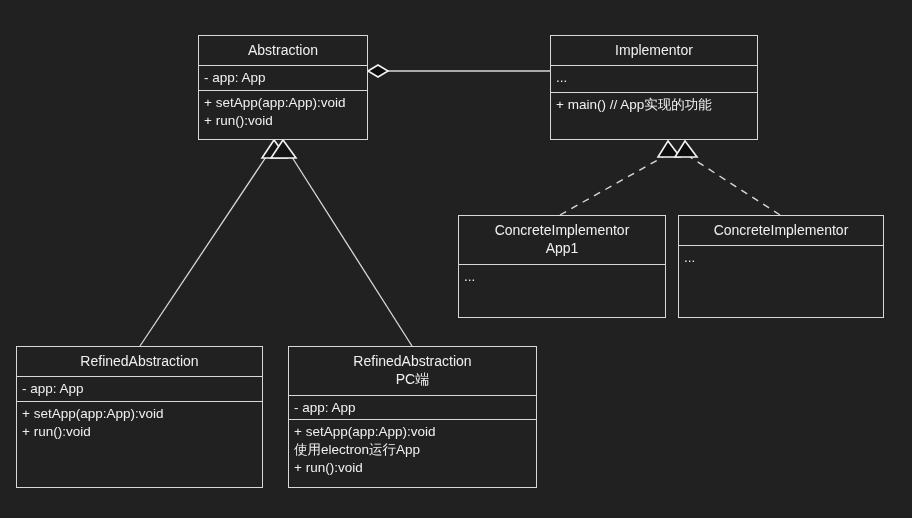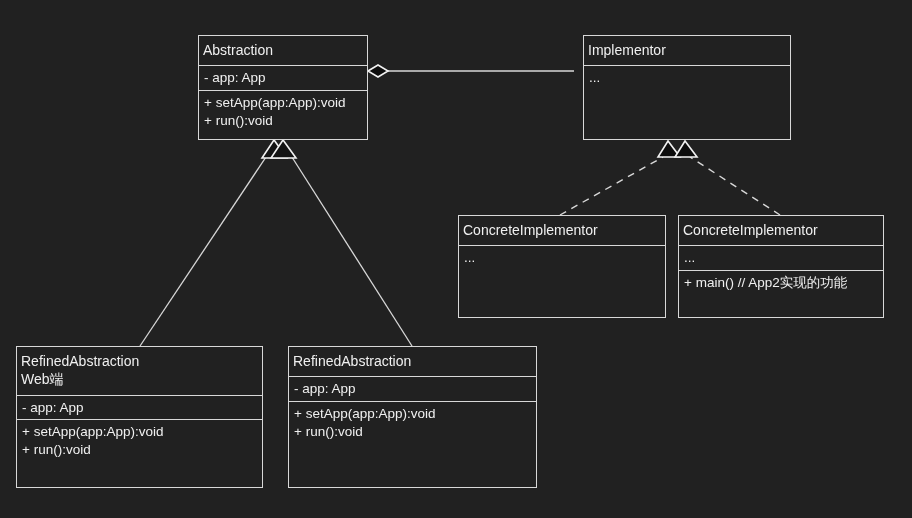--- a/index.html
+++ b/index.html
@@ -34,21 +34,21 @@
     z-index: 2;
   }
   .compartment {
     box-sizing: border-box;
     overflow: hidden;
   }
   .compartment + .compartment {
     border-top: 1px solid #d8d8d8;
   }
   .c-name {
-    text-align: left;
+    text-align: center;
     padding: 5px 4px 6px 4px;
     line-height: 1.32;
     font-size: 14px;
     white-space: nowrap;
   }
   .c-name .line2 {
     display: block;
   }
   .c-body {
     padding: 3px 4px 3px 5px;
@@ -102,70 +102,72 @@
     </div>
     <div class="compartment c-body">
       <span class="row">- app: App</span>
     </div>
     <div class="compartment c-body">
       <span class="row">+ setApp(app:App):void</span>
       <span class="row">+ run():void</span>
     </div>
   </div>
 
-  <div class="uml-class" style="left:583px; top:35px; width:208px; height:105px;">
+  <div class="uml-class" style="left:550px; top:35px; width:208px; height:105px;">
     <div class="compartment c-name">
       <span>Implementor</span>
     </div>
     <div class="compartment c-body" style="height:27px;">
       <span class="row dots">...</span>
     </div>
+    <div class="compartment c-body">
+      <span class="row">+ main() // App实现的功能</span>
+    </div>
   </div>
 
   <div class="uml-class" style="left:458px; top:215px; width:208px; height:103px;">
     <div class="compartment c-name">
       <span>ConcreteImplementor</span>
+      <span class="line2">App1</span>
     </div>
     <div class="compartment c-body" style="height:25px;">
       <span class="row dots">...</span>
     </div>
   </div>
 
   <div class="uml-class" style="left:678px; top:215px; width:206px; height:103px;">
     <div class="compartment c-name">
       <span>ConcreteImplementor</span>
     </div>
     <div class="compartment c-body" style="height:25px;">
       <span class="row dots">...</span>
     </div>
-    <div class="compartment c-body">
-      <span class="row">+ main() // App2实现的功能</span>
-    </div>
   </div>
 
   <div class="uml-class" style="left:16px; top:346px; width:247px; height:142px;">
     <div class="compartment c-name">
       <span>RefinedAbstraction</span>
-      <span class="line2">Web端</span>
     </div>
     <div class="compartment c-body">
       <span class="row">- app: App</span>
     </div>
     <div class="compartment c-body">
       <span class="row">+ setApp(app:App):void</span>
       <span class="row">+ run():void</span>
     </div>
   </div>
 
   <div class="uml-class" style="left:288px; top:346px; width:249px; height:142px;">
     <div class="compartment c-name">
       <span>RefinedAbstraction</span>
+      <span class="line2">PC端</span>
     </div>
     <div class="compartment c-body">
       <span class="row">- app: App</span>
     </div>
     <div class="compartment c-body">
       <span class="row">+ setApp(app:App):void</span>
+      <span class="row">使用electron运行App</span>
       <span class="row">+ run():void</span>
     </div>
   </div>
 
 </div>
 
 </body></html>

